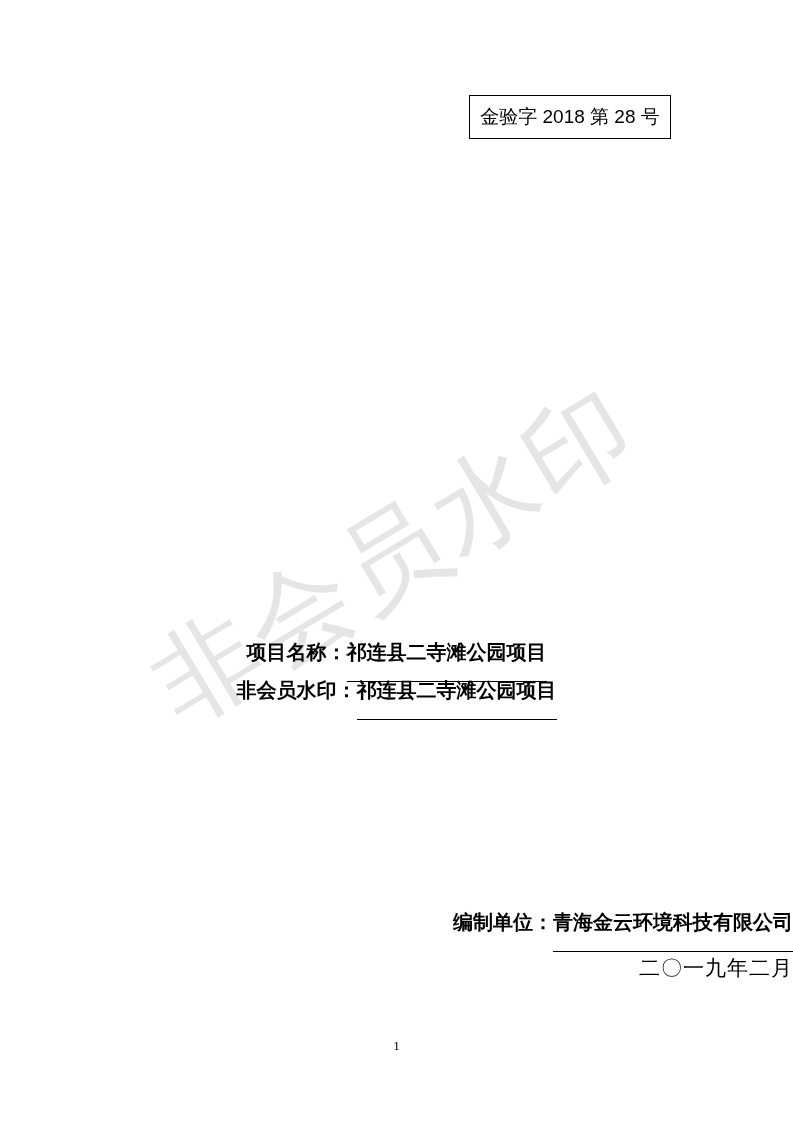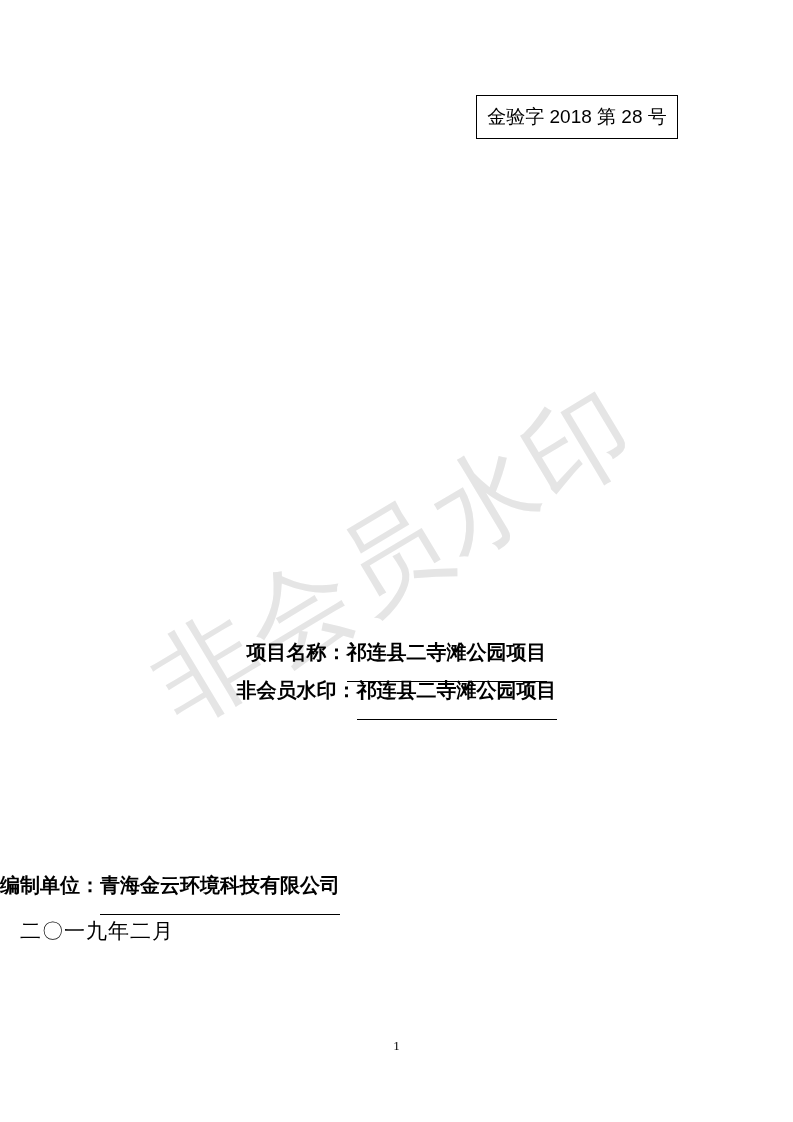--- a/index.html
+++ b/index.html
@@ -33,21 +33,20 @@
     position: absolute;
     left: 469px;
     top: 95px;
     width: 200px;
     height: 42px;
     border: 1.5px solid #000000;
     display: flex;
     align-items: center;
     justify-content: center;
     z-index: 1;
-    margin-left: 7px;
   }
   .doc-number-text {
     font-size: 19px;
     font-weight: 400;
     white-space: nowrap;
   }
   .doc-title {
     position: absolute;
     left: 0;
     top: 248px;
@@ -69,23 +68,23 @@
   }
   .info-line {
     font-size: 20px;
     font-weight: 700;
     line-height: 38px;
     white-space: nowrap;
   }
   .compile-block {
     position: absolute;
     left: 0;
-    top: 866px;
+    top: 903px;
     width: 100%;
-    text-align: left;
+    text-align: right;
     z-index: 1;
   }
   .underline-value {
     border-bottom: 1.5px solid #000000;
     padding-bottom: 18px;
   }
   .doc-date {
     margin-top: 9px;
     font-family: "Liberation Serif", serif;
     font-size: 21px;

